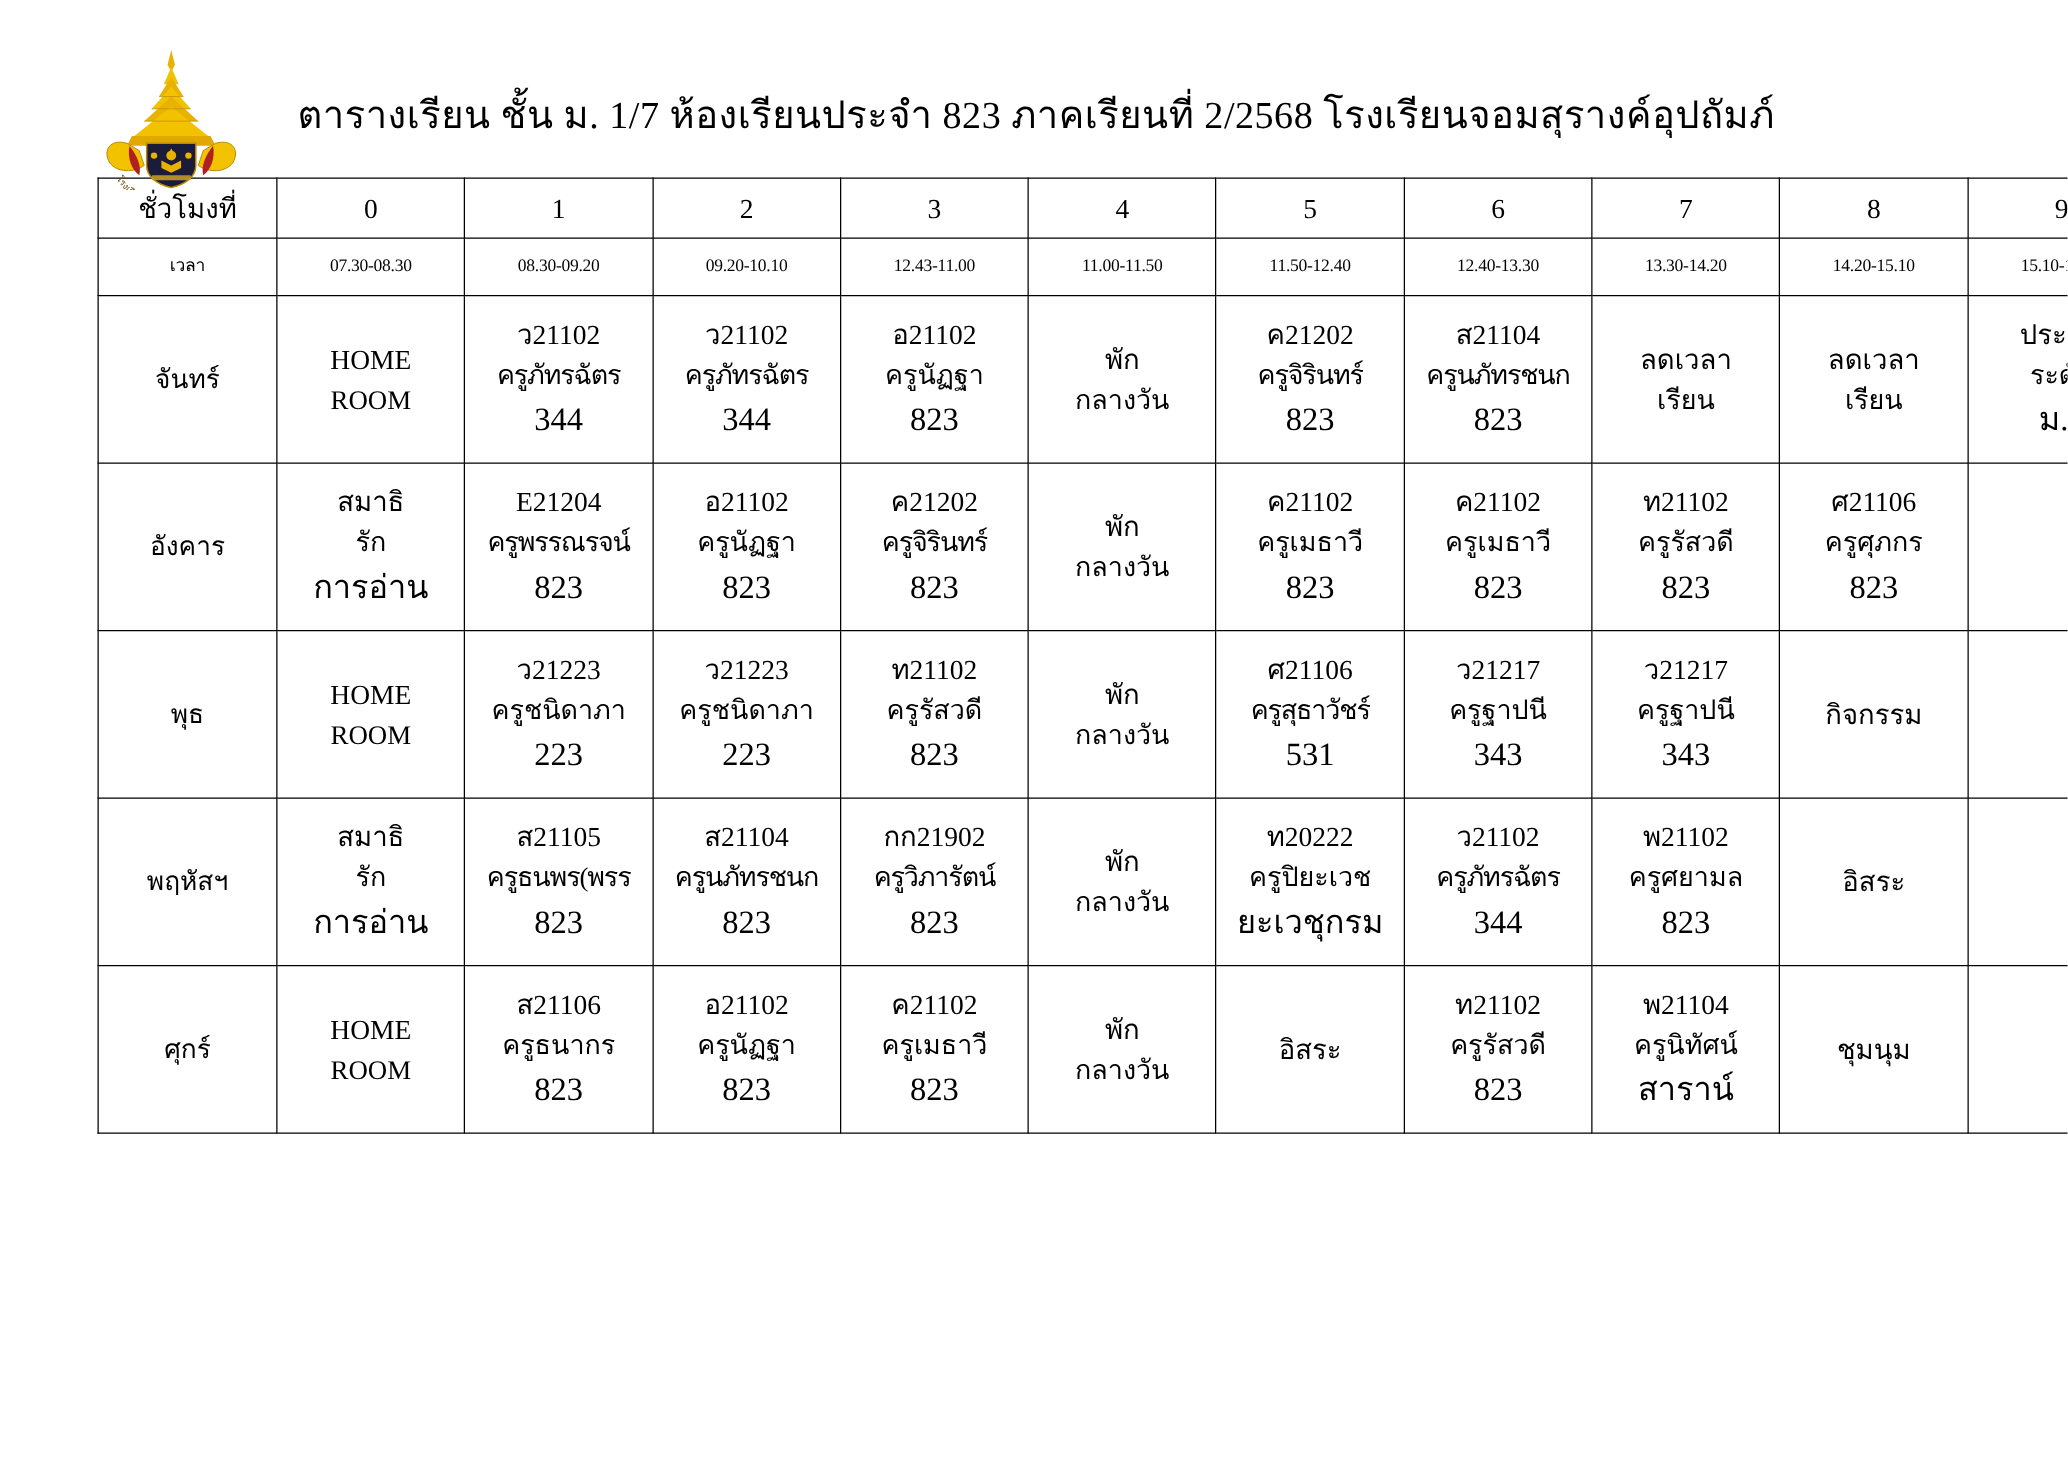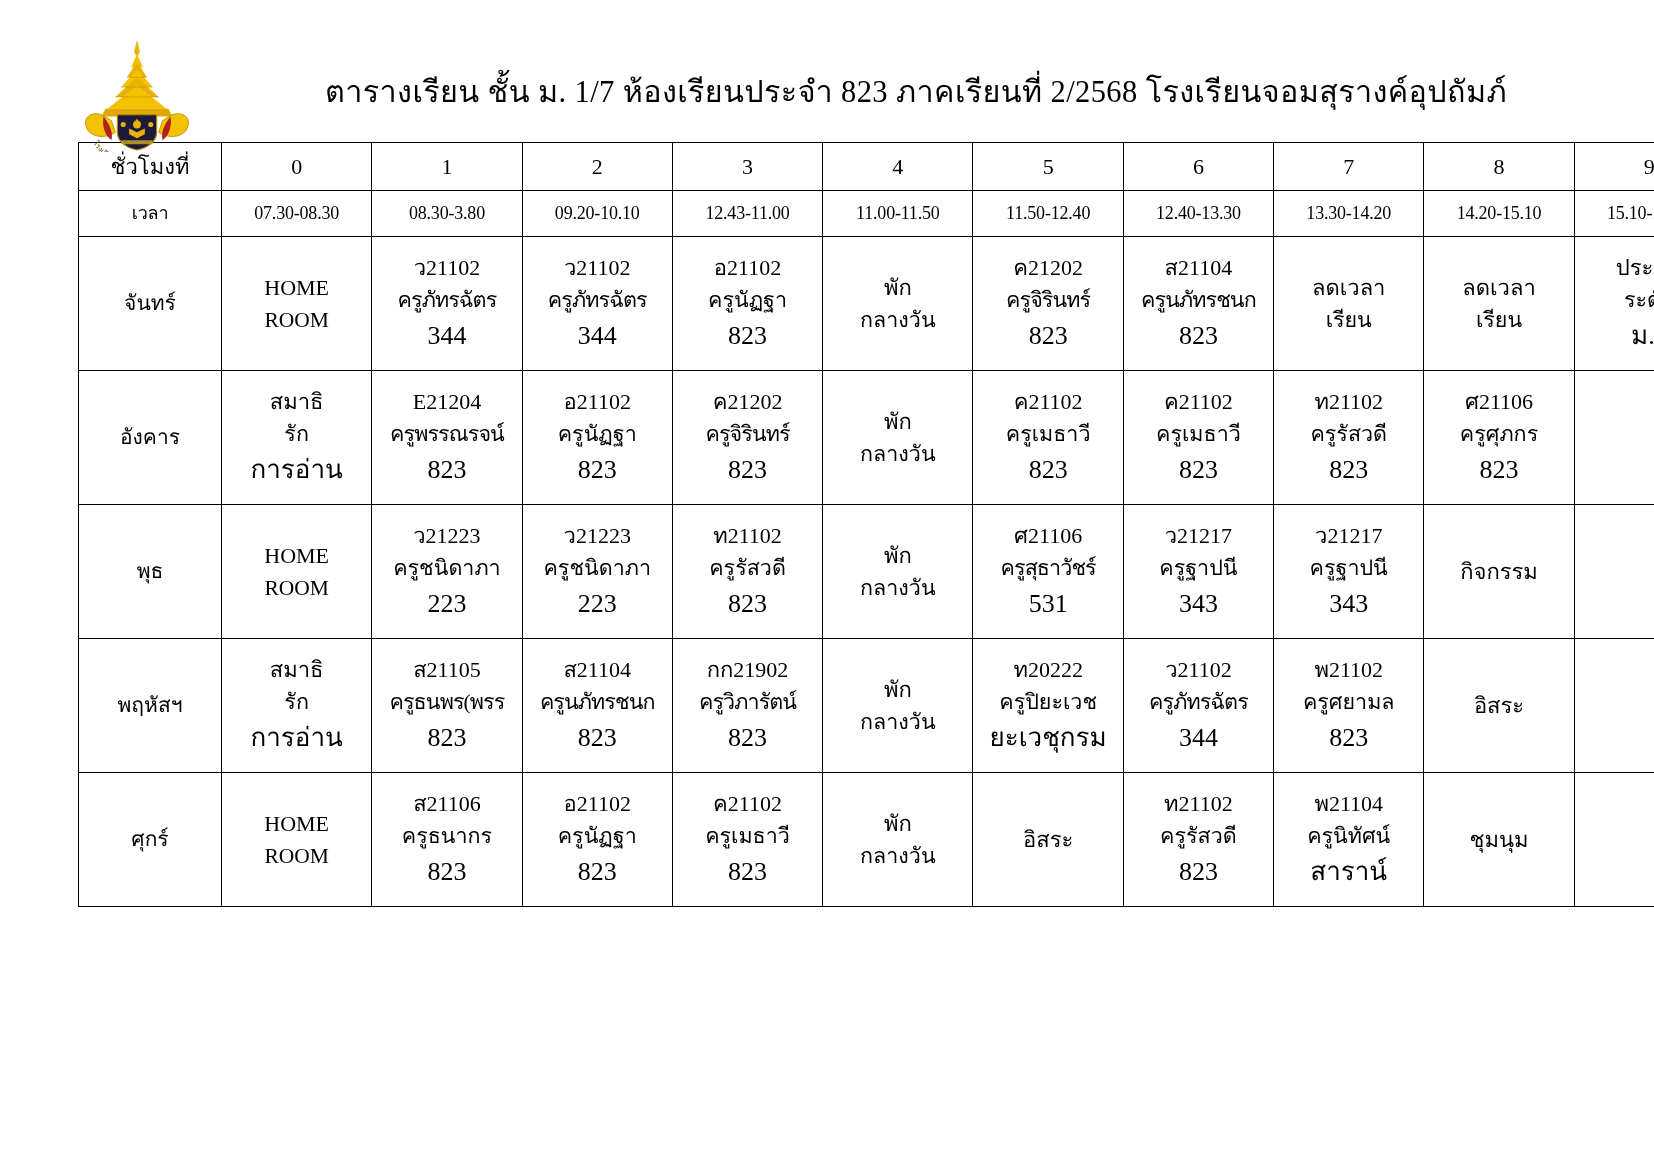--- a/index.html
+++ b/index.html
@@ -33,21 +33,21 @@
   .logo {
     width: 118px;
     height: 118px;
     flex: 0 0 118px;
     position: relative;
   }
   .logo svg { display: block; width: 118px; height: 118px; }
 
   .title {
     flex: 1;
-    text-align: center;
+    text-align: left;
     padding-left: 42px;
     padding-right: 60px;
     font-size: 30.5px;
     letter-spacing: 0.4px;
     line-height: 1.25;
     white-space: nowrap;
     font-family: "Liberation Serif", "DejaVu Serif", serif;
   }
 
   
@@ -69,21 +69,21 @@
     font-size: 21px;
     line-height: 1.5;
     overflow: hidden;
   }
 
   
   col.c-day   { width: 143px; }
   col.c-slot  { width: 150.3px; }
 
   tr.row-period td { height: 48px; font-size: 22px; }
-  tr.row-time td   { height: 46px; font-size: 18px; letter-spacing: -0.2px; margin-left: 19px; }
+  tr.row-time td   { height: 46px; font-size: 14px; letter-spacing: -0.2px; margin-left: 19px; }
 
   td.day-label {
     font-weight: bold;
     font-size: 26px;
   }
   td.hdr-label {
     font-size: 23px;
   }
 
   tr.row-day td { height: 134px; }
@@ -190,21 +190,21 @@
           <td>4</td>
           <td>5</td>
           <td>6</td>
           <td>7</td>
           <td>8</td>
           <td>9</td>
         </tr>
         <tr class="row-time">
           <td class="hdr-label">เวลา</td>
           <td>07.30-08.30</td>
-          <td>08.30-3.80</td>
+          <td>08.30-09.20</td>
           <td>09.20-10.10</td>
           <td>12.43-11.00</td>
           <td>11.00-11.50</td>
           <td>11.50-12.40</td>
           <td>12.40-13.30</td>
           <td>13.30-14.20</td>
           <td>14.20-15.10</td>
           <td>15.10-16.00</td>
         </tr>
       </tbody>

